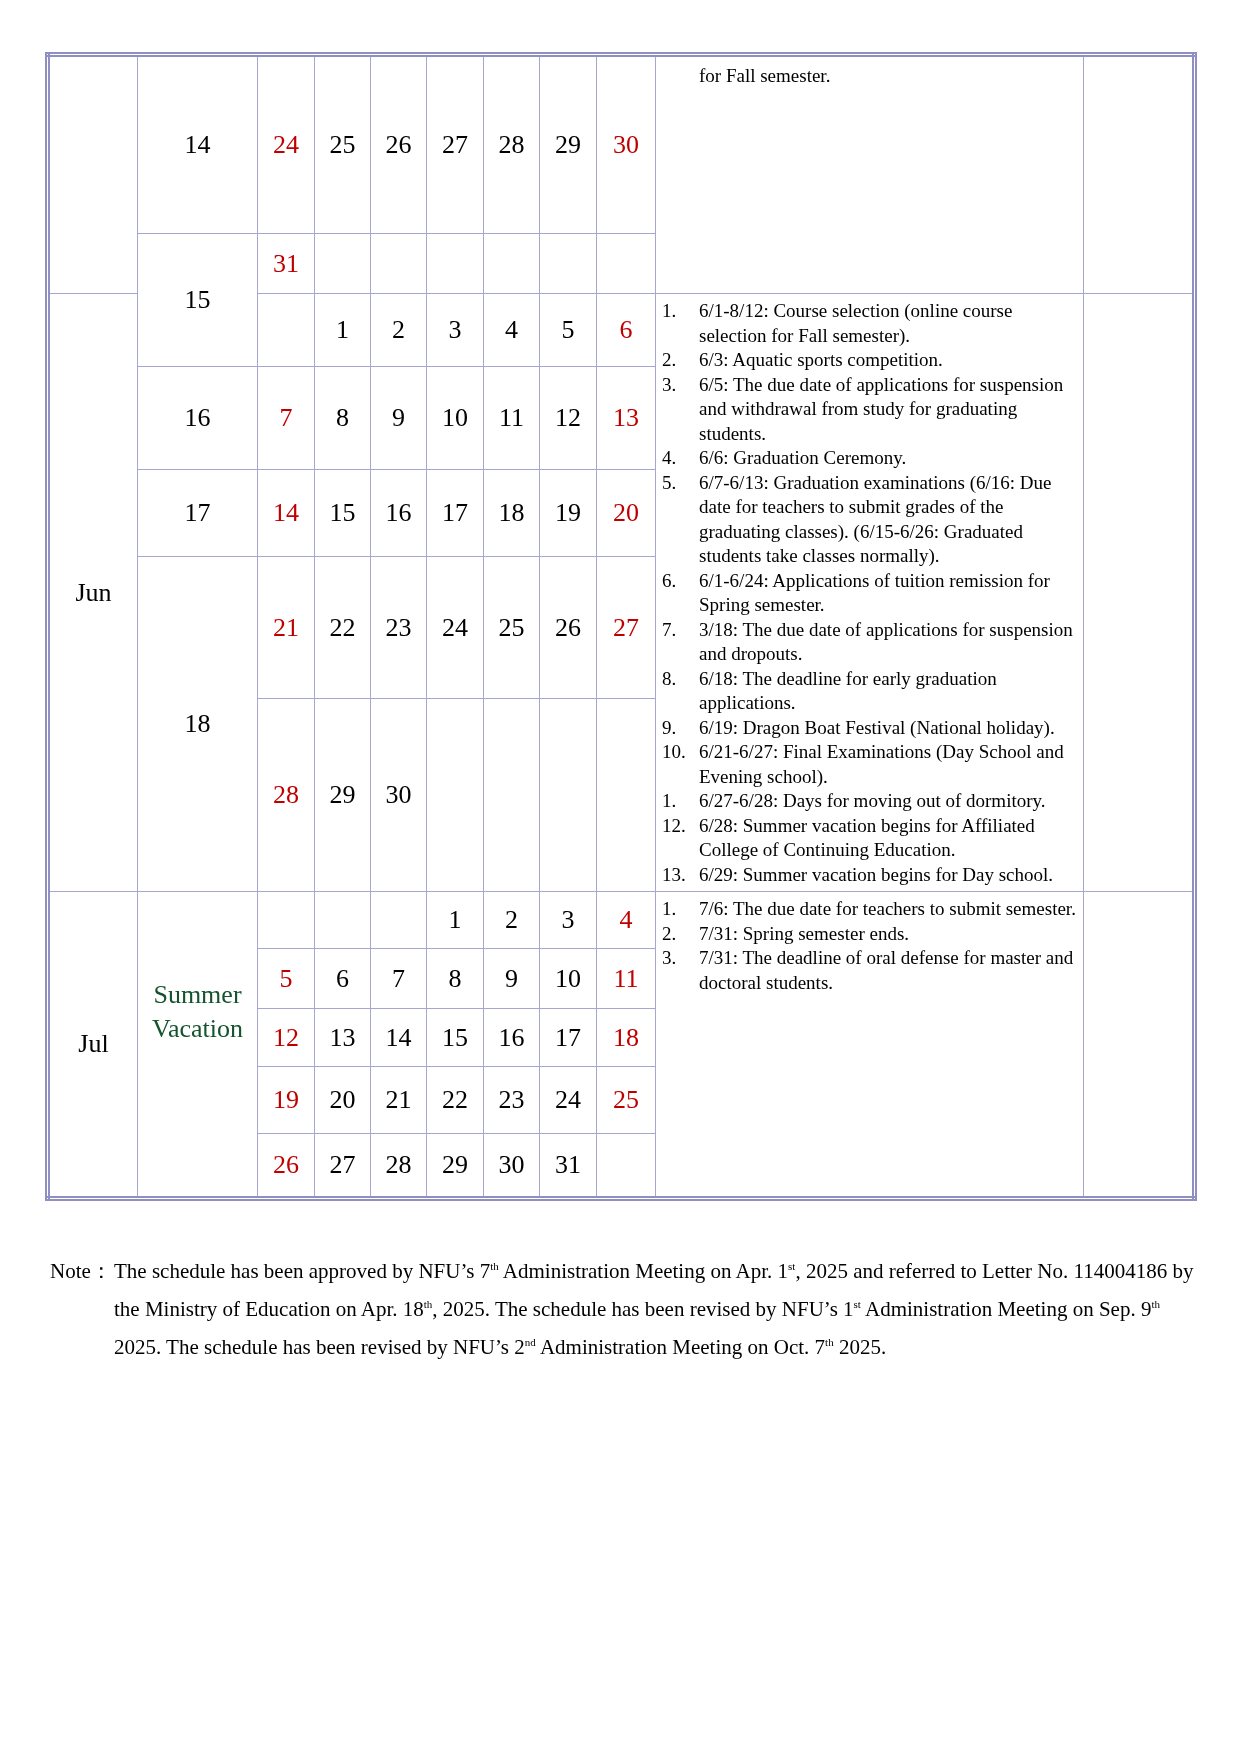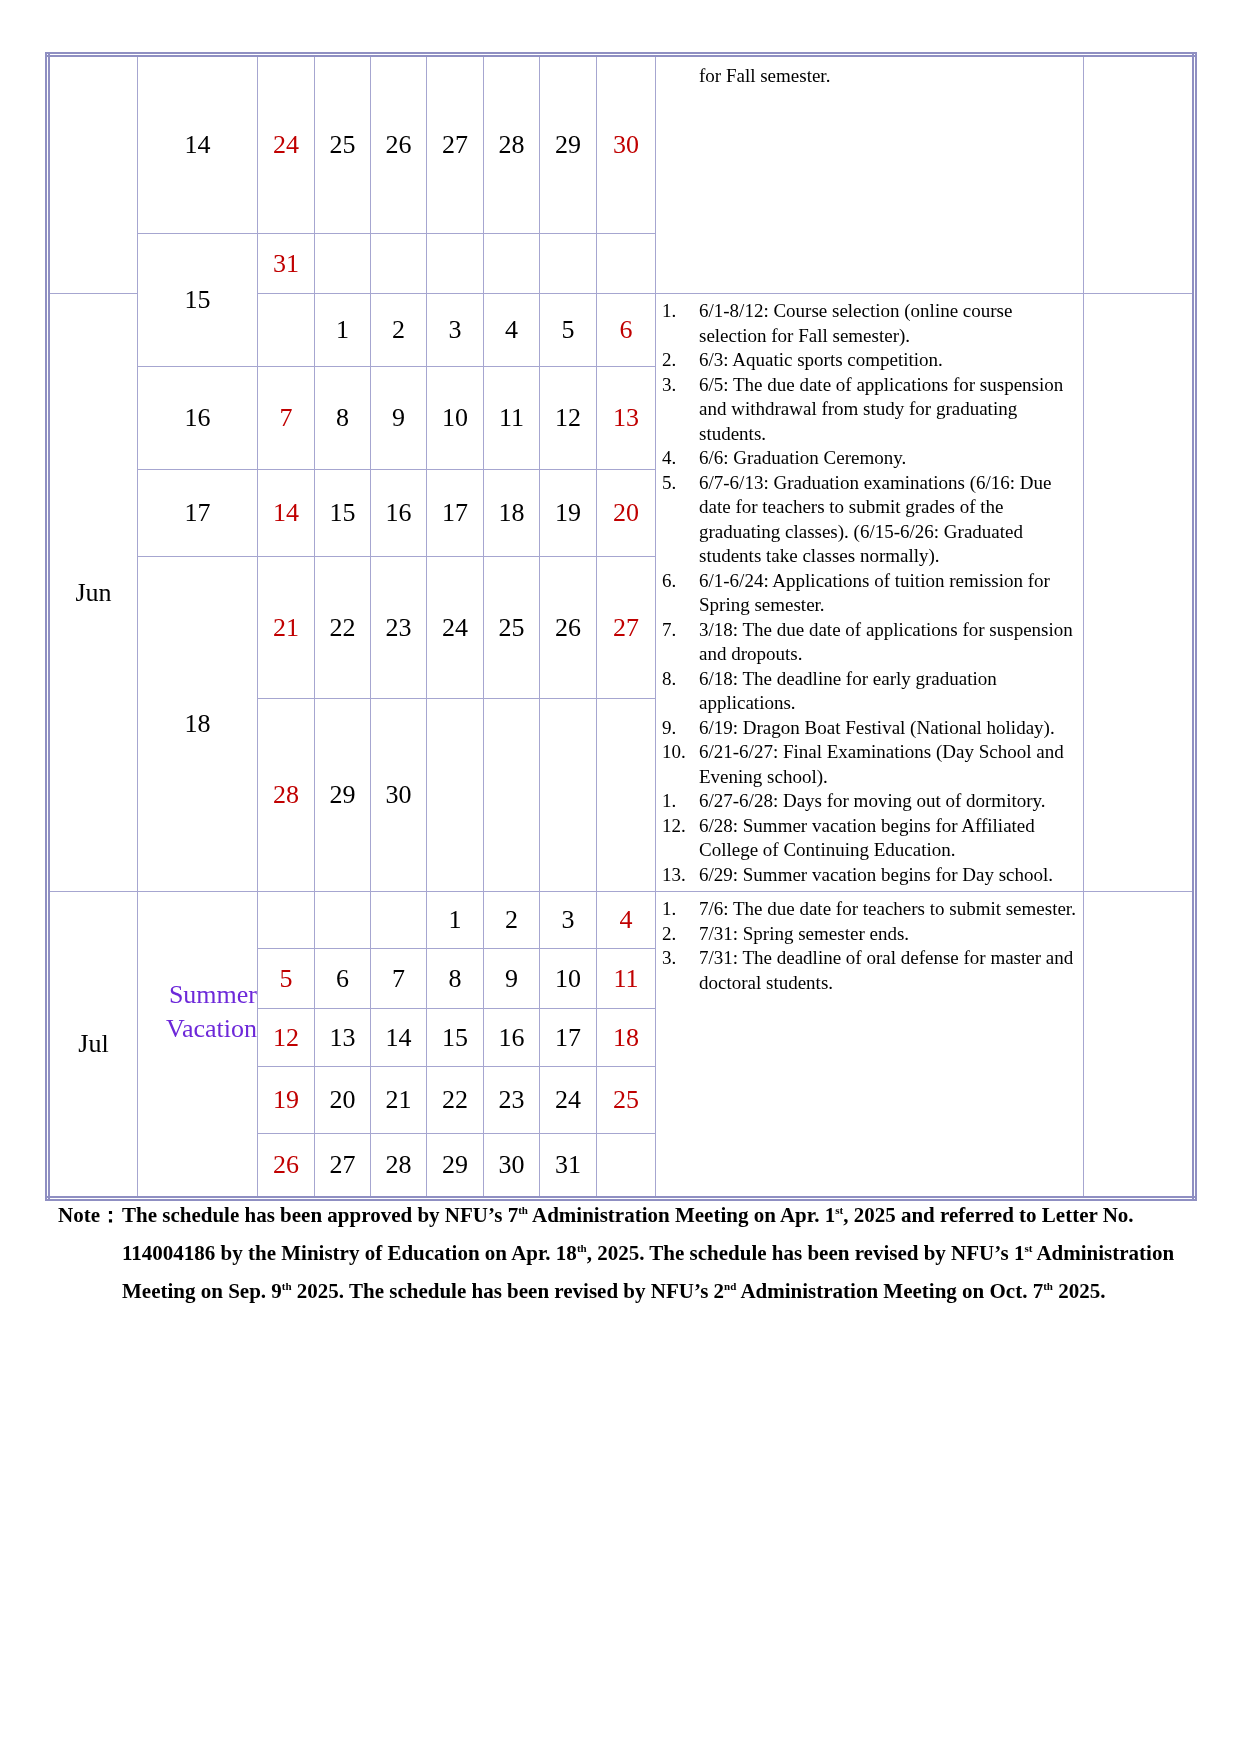--- a/index.html
+++ b/index.html
@@ -13,35 +13,35 @@
     border:5px double #8f8fc2;
   }
   .cal td{
     border:1px solid #a6a6d0;
     text-align:center;vertical-align:middle;
     font-size:26px;padding:0;overflow:hidden;
   }
   .cal td.red{color:#c00000;}
   .cal td.month{font-size:26px;}
   .cal td.week{font-size:26px;}
-  .cal td.summer{color:#6d28d9;line-height:1.3;padding-bottom:64px;text-align:right;}
+  .cal td.summer{color:#14532d;line-height:1.3;padding-bottom:64px;}
   .cal td.notes{
     text-align:left;vertical-align:top;
     font-size:19px;line-height:24.5px;
     padding:5px 2px 4px 6px;
   }
   .cal td.notes.fallsem{padding:7px 2px 0 43px;}
   .nli{display:flex;}
   .nn{flex:0 0 37px;width:37px;}
   .nt{flex:1;}
   .nt.red{color:#000000;}
   .footnote{
-    position:absolute;left:50px;top:1196px;width:1152px;
-    font-size:21px;line-height:38px;font-weight:bold;
-    padding-left:64px;box-sizing:border-box;margin-left:8px;
+    position:absolute;left:50px;top:1252px;width:1152px;
+    font-size:21px;line-height:38px;font-weight:normal;
+    padding-left:64px;box-sizing:border-box;
   }
   .footnote .fn-label{position:absolute;left:0;top:0;}
   .footnote sup,.fn-text sup{font-size:11px;line-height:0;vertical-align:super;}
 </style>
 </head>
 <body>
 
 <div class="sheet">
 
   <table class="cal">

